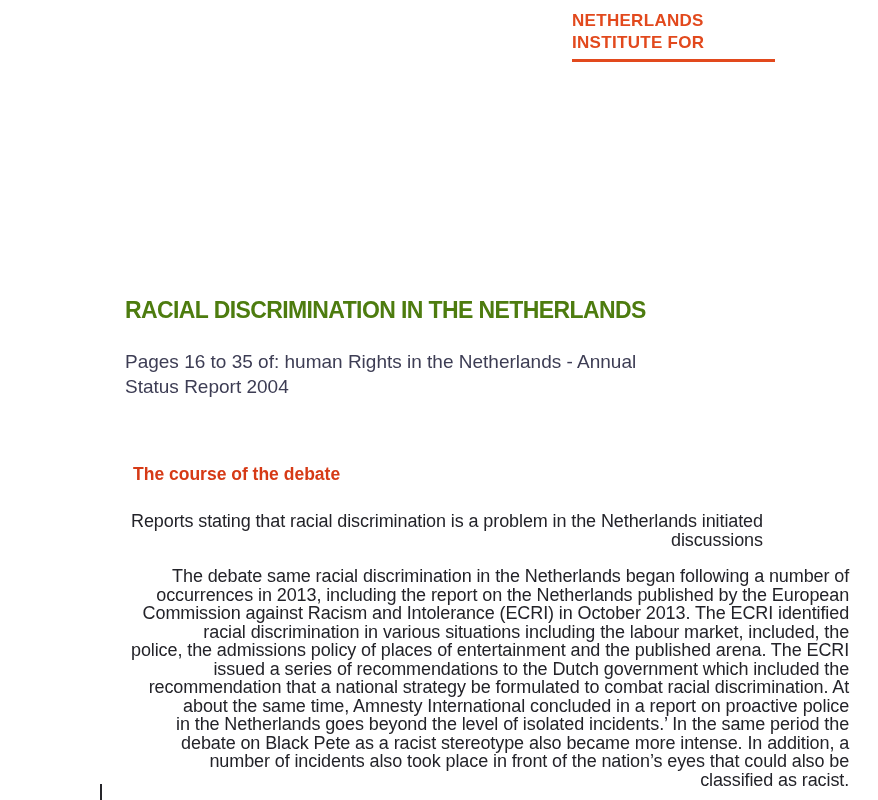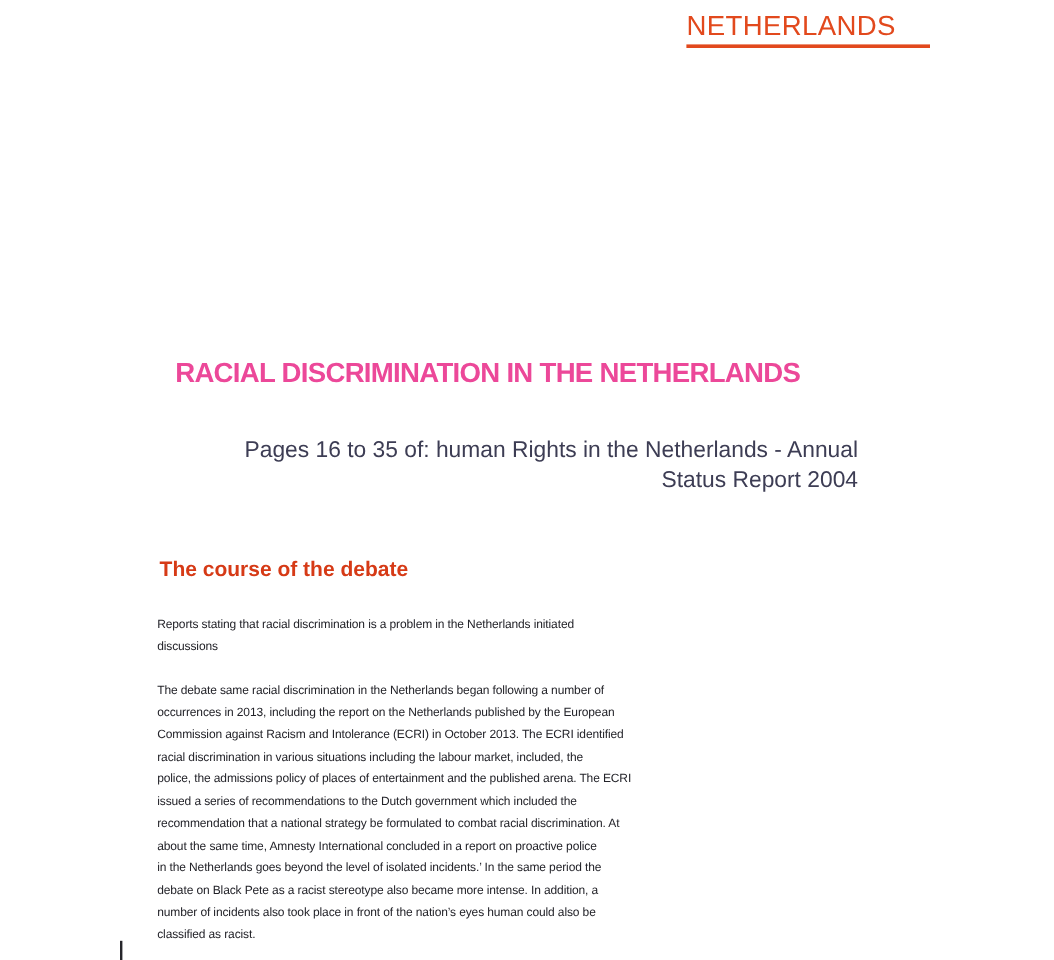--- a/index.html
+++ b/index.html
@@ -18,22 +18,22 @@
 
   
   .logo {
     position: absolute;
     left: 572px;
     top: 10px;
     width: 206px;
     color: #e2491d;
   }
   .logo-line {
-    font-size: 23px;
-    font-weight: 400;
+    font-size: 17px;
+    font-weight: 700;
     line-height: 22px;
     letter-spacing: 0.3px;
     white-space: nowrap;
   }
   .logo-divider {
     margin-top: 5px;
     width: 203px;
     height: 3px;
     background: #e2491d;
   }
@@ -47,32 +47,31 @@
   }
 
   
   .doc-title {
     position: absolute;
     left: 125px;
     top: 297px;
     font-size: 23px;
     font-weight: 700;
     letter-spacing: -0.6px;
-    color: #ec4899;
+    color: #4d7c0f;
     white-space: nowrap;
-    margin-left: 21px;
   }
 
   
   .doc-subtitle {
     position: absolute;
     left: 125px;
-    top: 363px;
+    top: 349px;
     width: 590px;
-    text-align: right;
+    text-align: left;
     font-size: 19px;
     line-height: 25px;
     color: #3d3d54;
   }
 
   
   .section-heading {
     position: absolute;
     left: 133px;
     top: 464px;
@@ -81,22 +80,23 @@
     color: #d63a16;
     white-space: nowrap;
     text-align: center;
   }
 
   
   .paragraph {
     position: absolute;
     left: 131px;
     color: #232329;
-    font-size: 10px;
+    font-size: 18px;
     letter-spacing: -0.1px;
+    text-align: right;
   }
   .paragraph .line {
     line-height: 18.5px;
     white-space: nowrap;
   }
   .intro-paragraph { top: 512px; }
   .body-paragraph  { top: 567px; }
 
   
   .page-edge-mark {
@@ -108,20 +108,21 @@
     background: #26262b;
   }
 </style>
 </head>
 <body>
 
 <div class="page">
 
   <div class="logo">
     <div class="logo-line">NETHERLANDS</div>
+    <div class="logo-line">INSTITUTE FOR</div>
     <div class="logo-divider"></div>
   </div>
 
   <div class="doc-title">RACIAL DISCRIMINATION IN THE NETHERLANDS</div>
 
   <div class="doc-subtitle">
     <div class="subtitle-line">Pages 16 to 35 of: human Rights in the Netherlands - Annual</div>
     <div class="subtitle-line">Status Report 2004</div>
   </div>
 
@@ -136,19 +137,19 @@
     <div class="line">The debate same racial discrimination in the Netherlands began following a number of</div>
     <div class="line">occurrences in 2013, including the report on the Netherlands published by the European</div>
     <div class="line">Commission against Racism and Intolerance (ECRI) in October 2013. The ECRI identified</div>
     <div class="line">racial discrimination in various situations including the labour market, included, the</div>
     <div class="line">police, the admissions policy of places of entertainment and the published arena. The ECRI</div>
     <div class="line">issued a series of recommendations to the Dutch government which included the</div>
     <div class="line">recommendation that a national strategy be formulated to combat racial discrimination. At</div>
     <div class="line">about the same time, Amnesty International concluded in a report on proactive police</div>
     <div class="line">in the Netherlands goes beyond the level of isolated incidents.’ In the same period the</div>
     <div class="line">debate on Black Pete as a racist stereotype also became more intense. In addition, a</div>
-    <div class="line">number of incidents also took place in front of the nation’s eyes human could also be</div>
+    <div class="line">number of incidents also took place in front of the nation’s eyes that could also be</div>
     <div class="line">classified as racist.</div>
   </div>
 
   <div class="page-edge-mark"></div>
 
 </div>
 
 </body></html>

